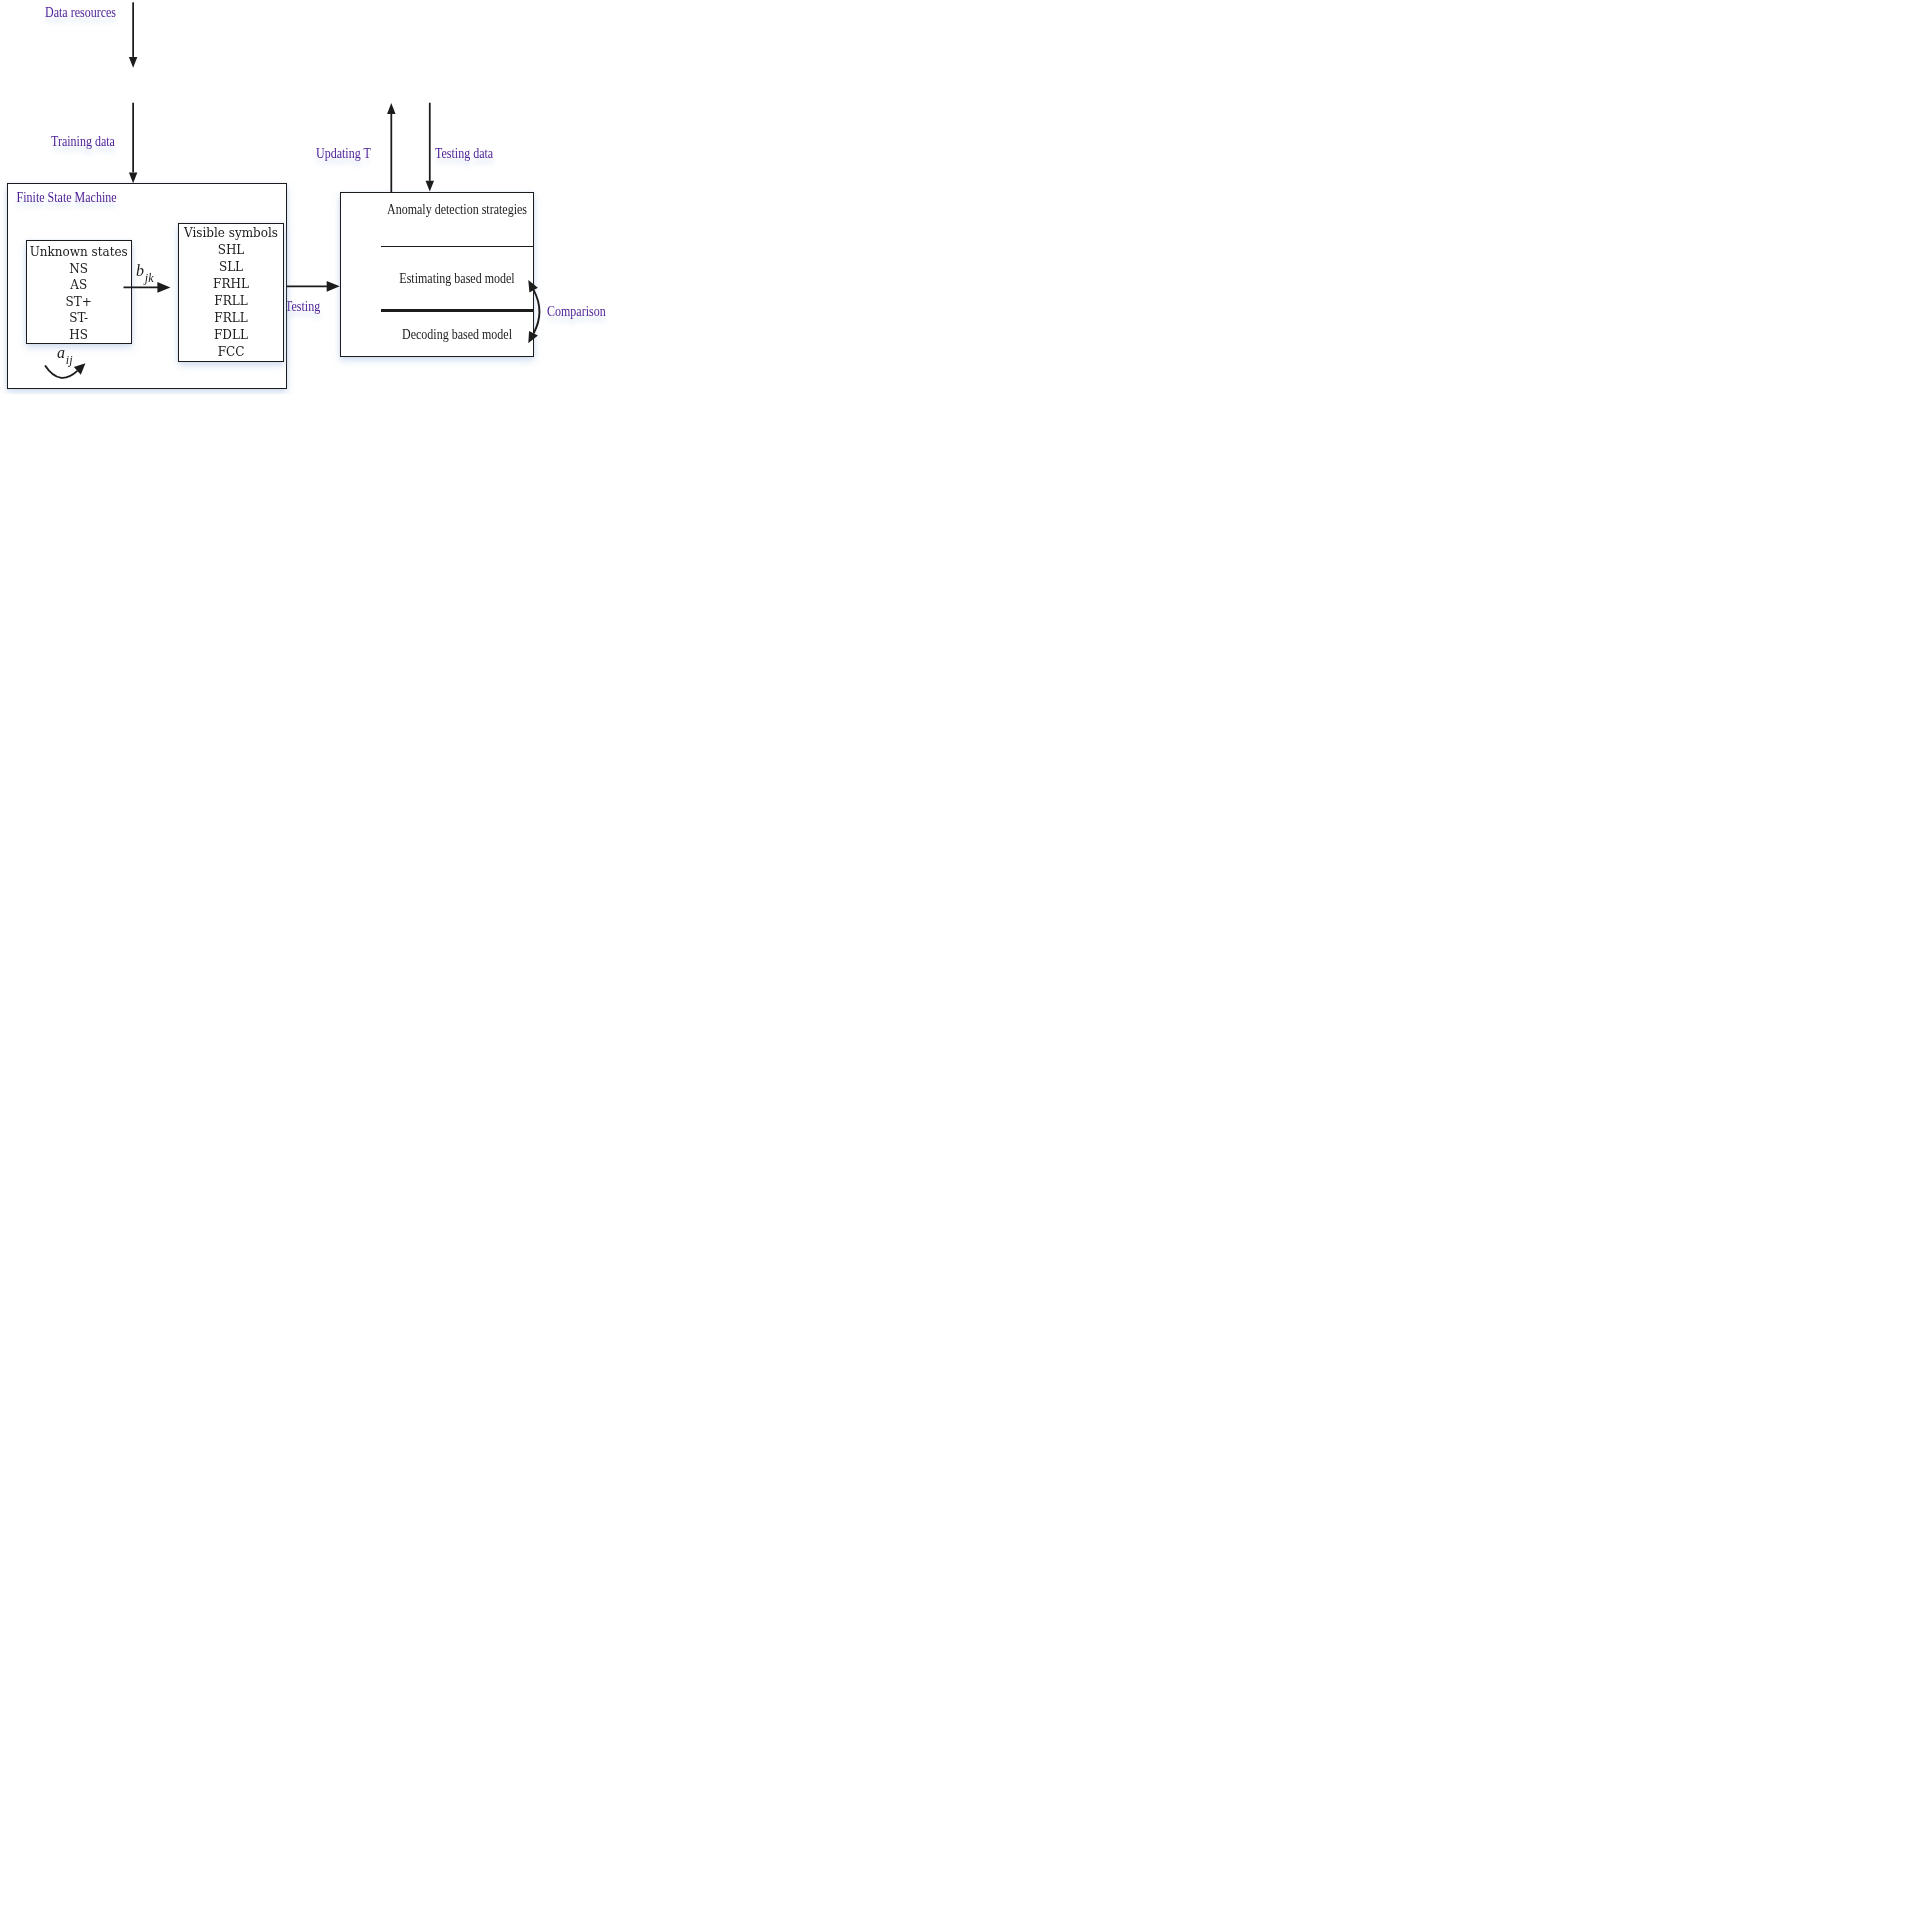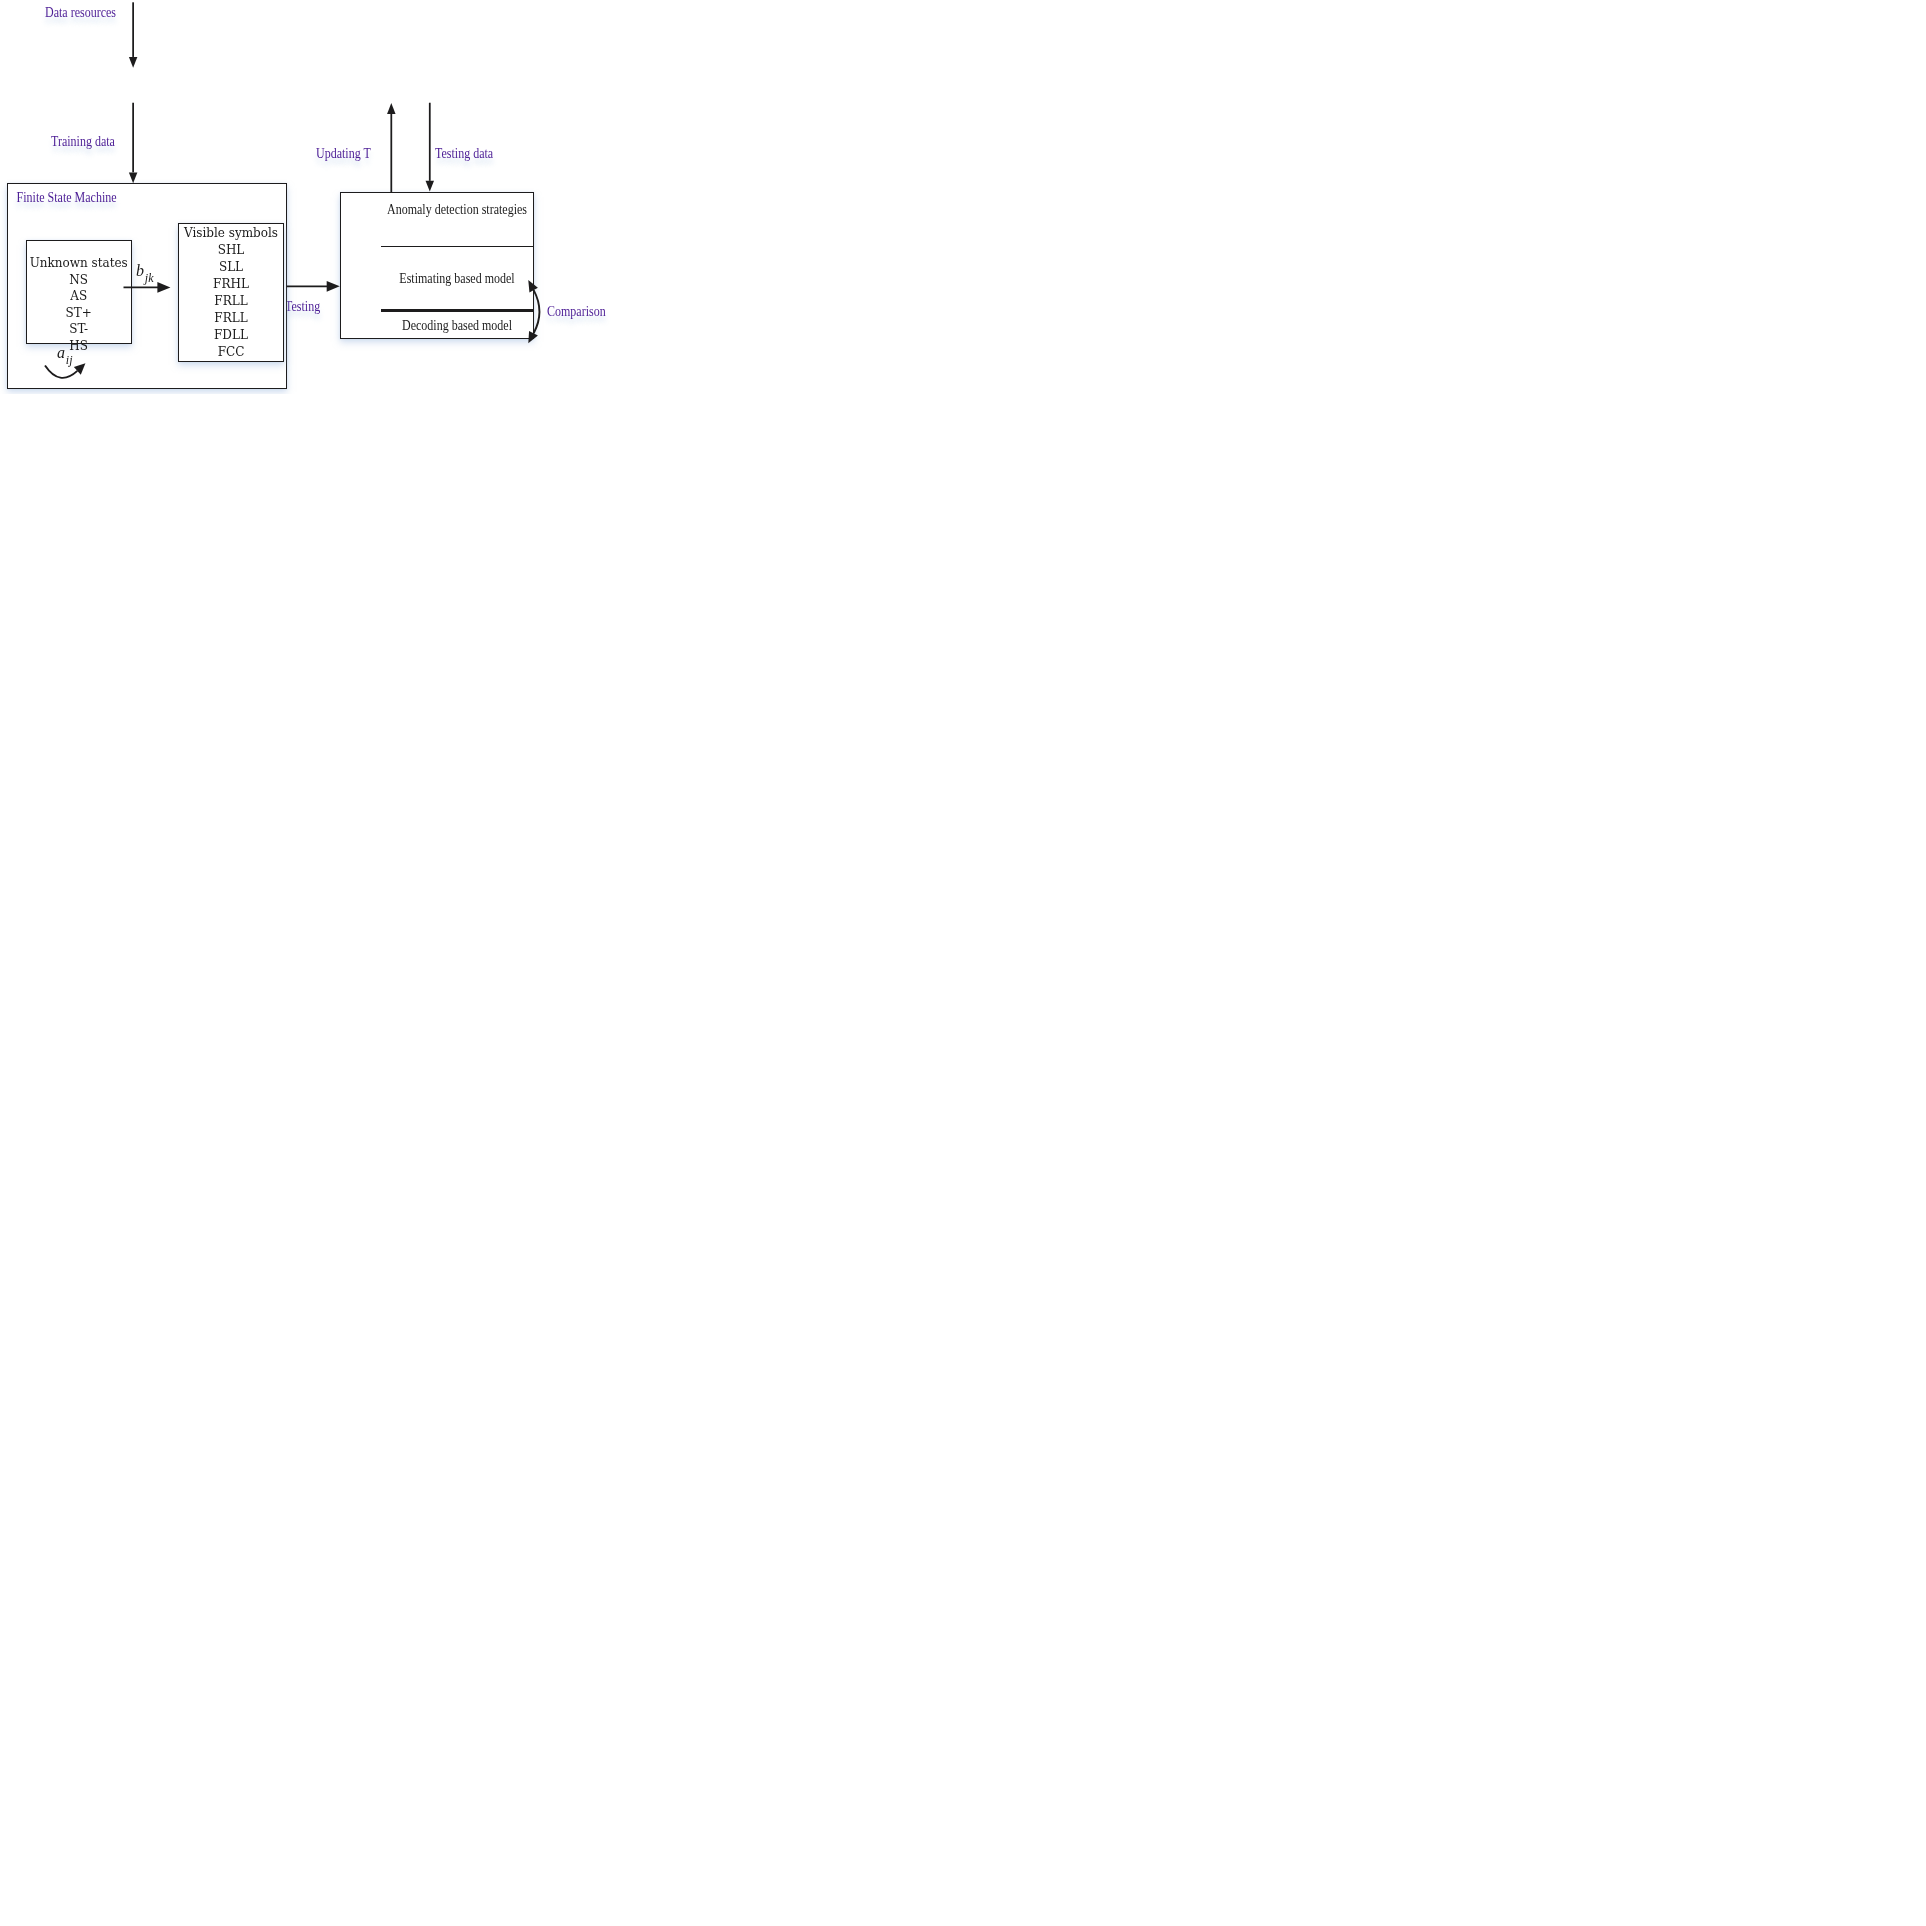--- a/index.html
+++ b/index.html
@@ -20,26 +20,26 @@
   
   #sym-box{left:17.7px;top:68px;width:448px;height:35px;}
   
   #fsm-box{left:7px;top:183px;width:280px;height:206px;}
   
   .statebox{
     border-width:1.9px;text-align:center;font-family:"DejaVu Serif",serif;
     font-size:12px;
     margin-left:8px;
   }
-  #unknown-box{left:17.7px;top:240px;width:106px;height:104px;padding-top:14px;}
+  #unknown-box{left:17.7px;top:240px;width:106px;height:104px;padding-top:3px;}
   #unknown-box .row{line-height:16.6px;}
   #visible-box{left:170px;top:223px;width:106px;height:139px;padding-top:0.8px;}
   #visible-box .row{line-height:17px;}
   
-  #anomaly-box{left:340px;top:192px;width:194px;height:147px;border-width:1.9px;display:flex;flex-direction:column;padding-left:40px;}
+  #anomaly-box{left:340px;top:192px;width:194px;height:165px;border-width:1.9px;display:flex;flex-direction:column;padding-left:40px;}
   #anomaly-header{flex:0 0 54px;border-bottom:1.5px solid #1d1c1d;text-align:center;padding-top:8.5px;box-sizing:border-box;}
   #anomaly-estimating{flex:0 0 65px;border-bottom:3.1px solid #1d1c1d;box-sizing:border-box;}
   #anomaly-decoding{flex:1 1 auto;}
   
   .mathlabel{position:absolute;white-space:nowrap;color:#1b1b1b;}
   .mvar{font-family:"Liberation Serif",serif;font-style:italic;font-size:16px;}
   .msub{font-family:"Liberation Serif",serif;font-style:italic;font-size:12px;position:relative;top:5.8px;margin-left:0.8px;}
   #arrows{position:absolute;left:0;top:0;width:611px;height:394px;pointer-events:none;}
   #arrows line, #arrows path{stroke:#1d1c1d;stroke-width:4.6;fill:none;}
   #arrows polygon{fill:#1d1c1d;stroke:none;}

